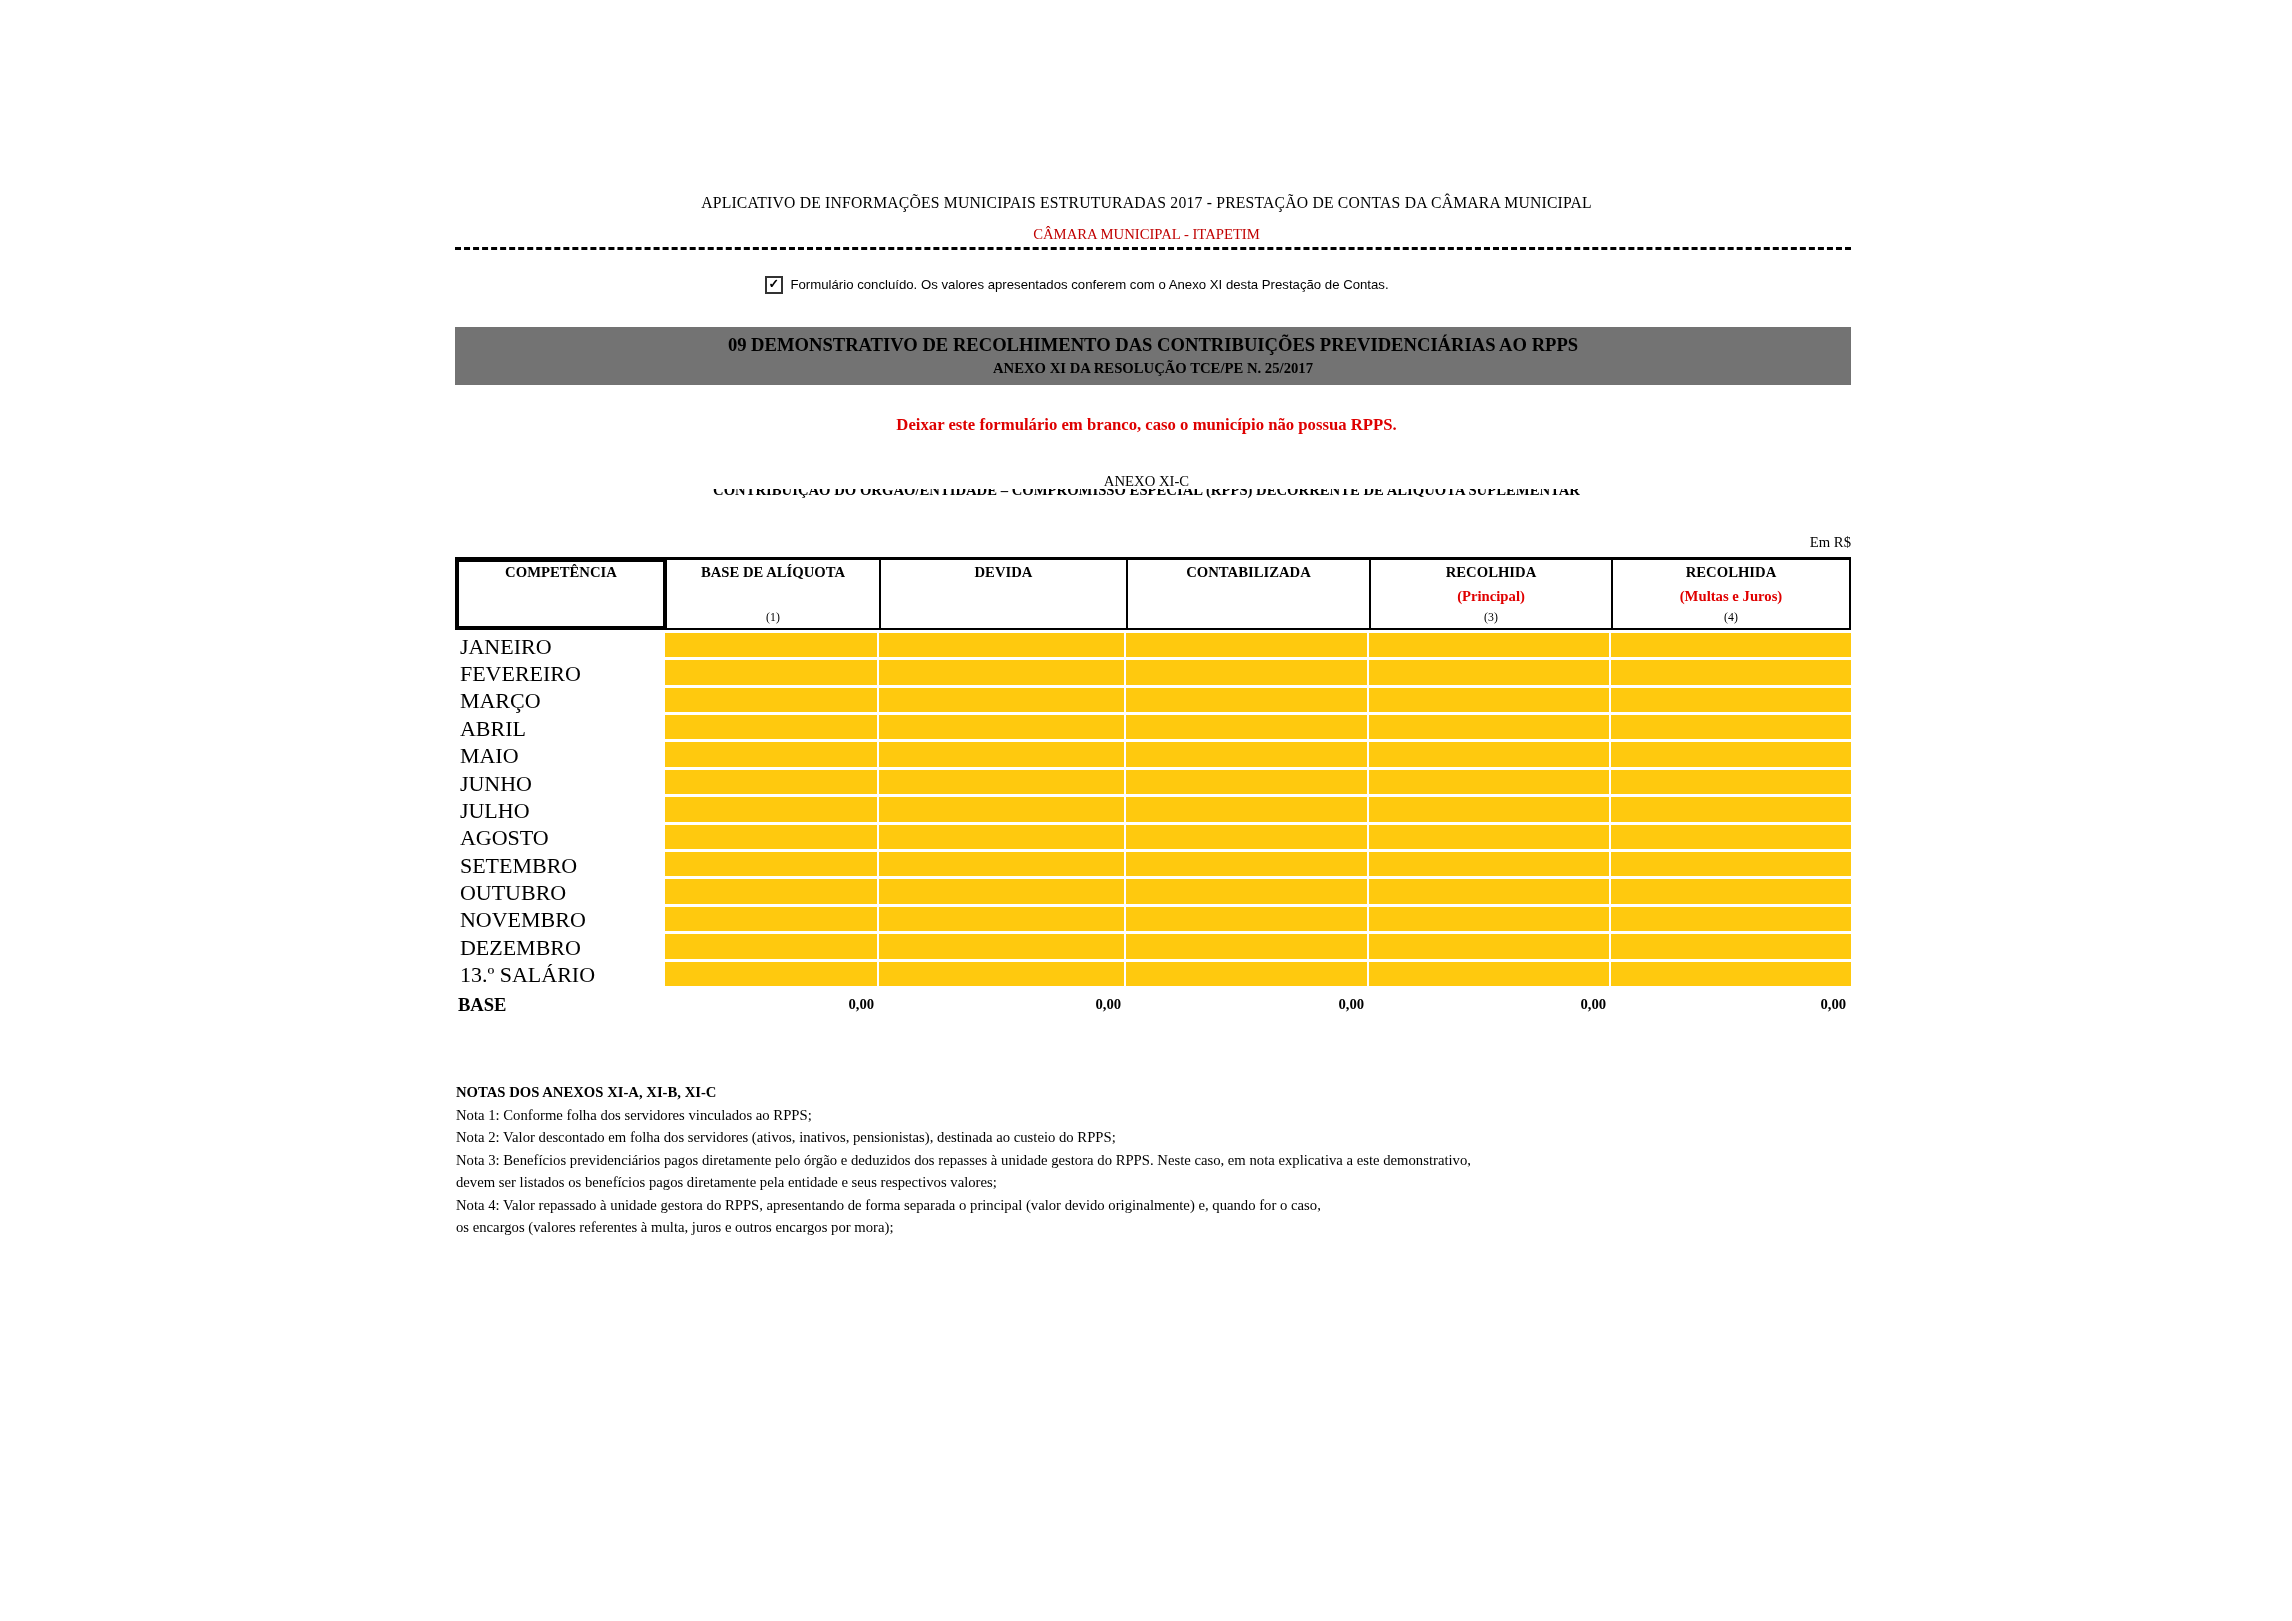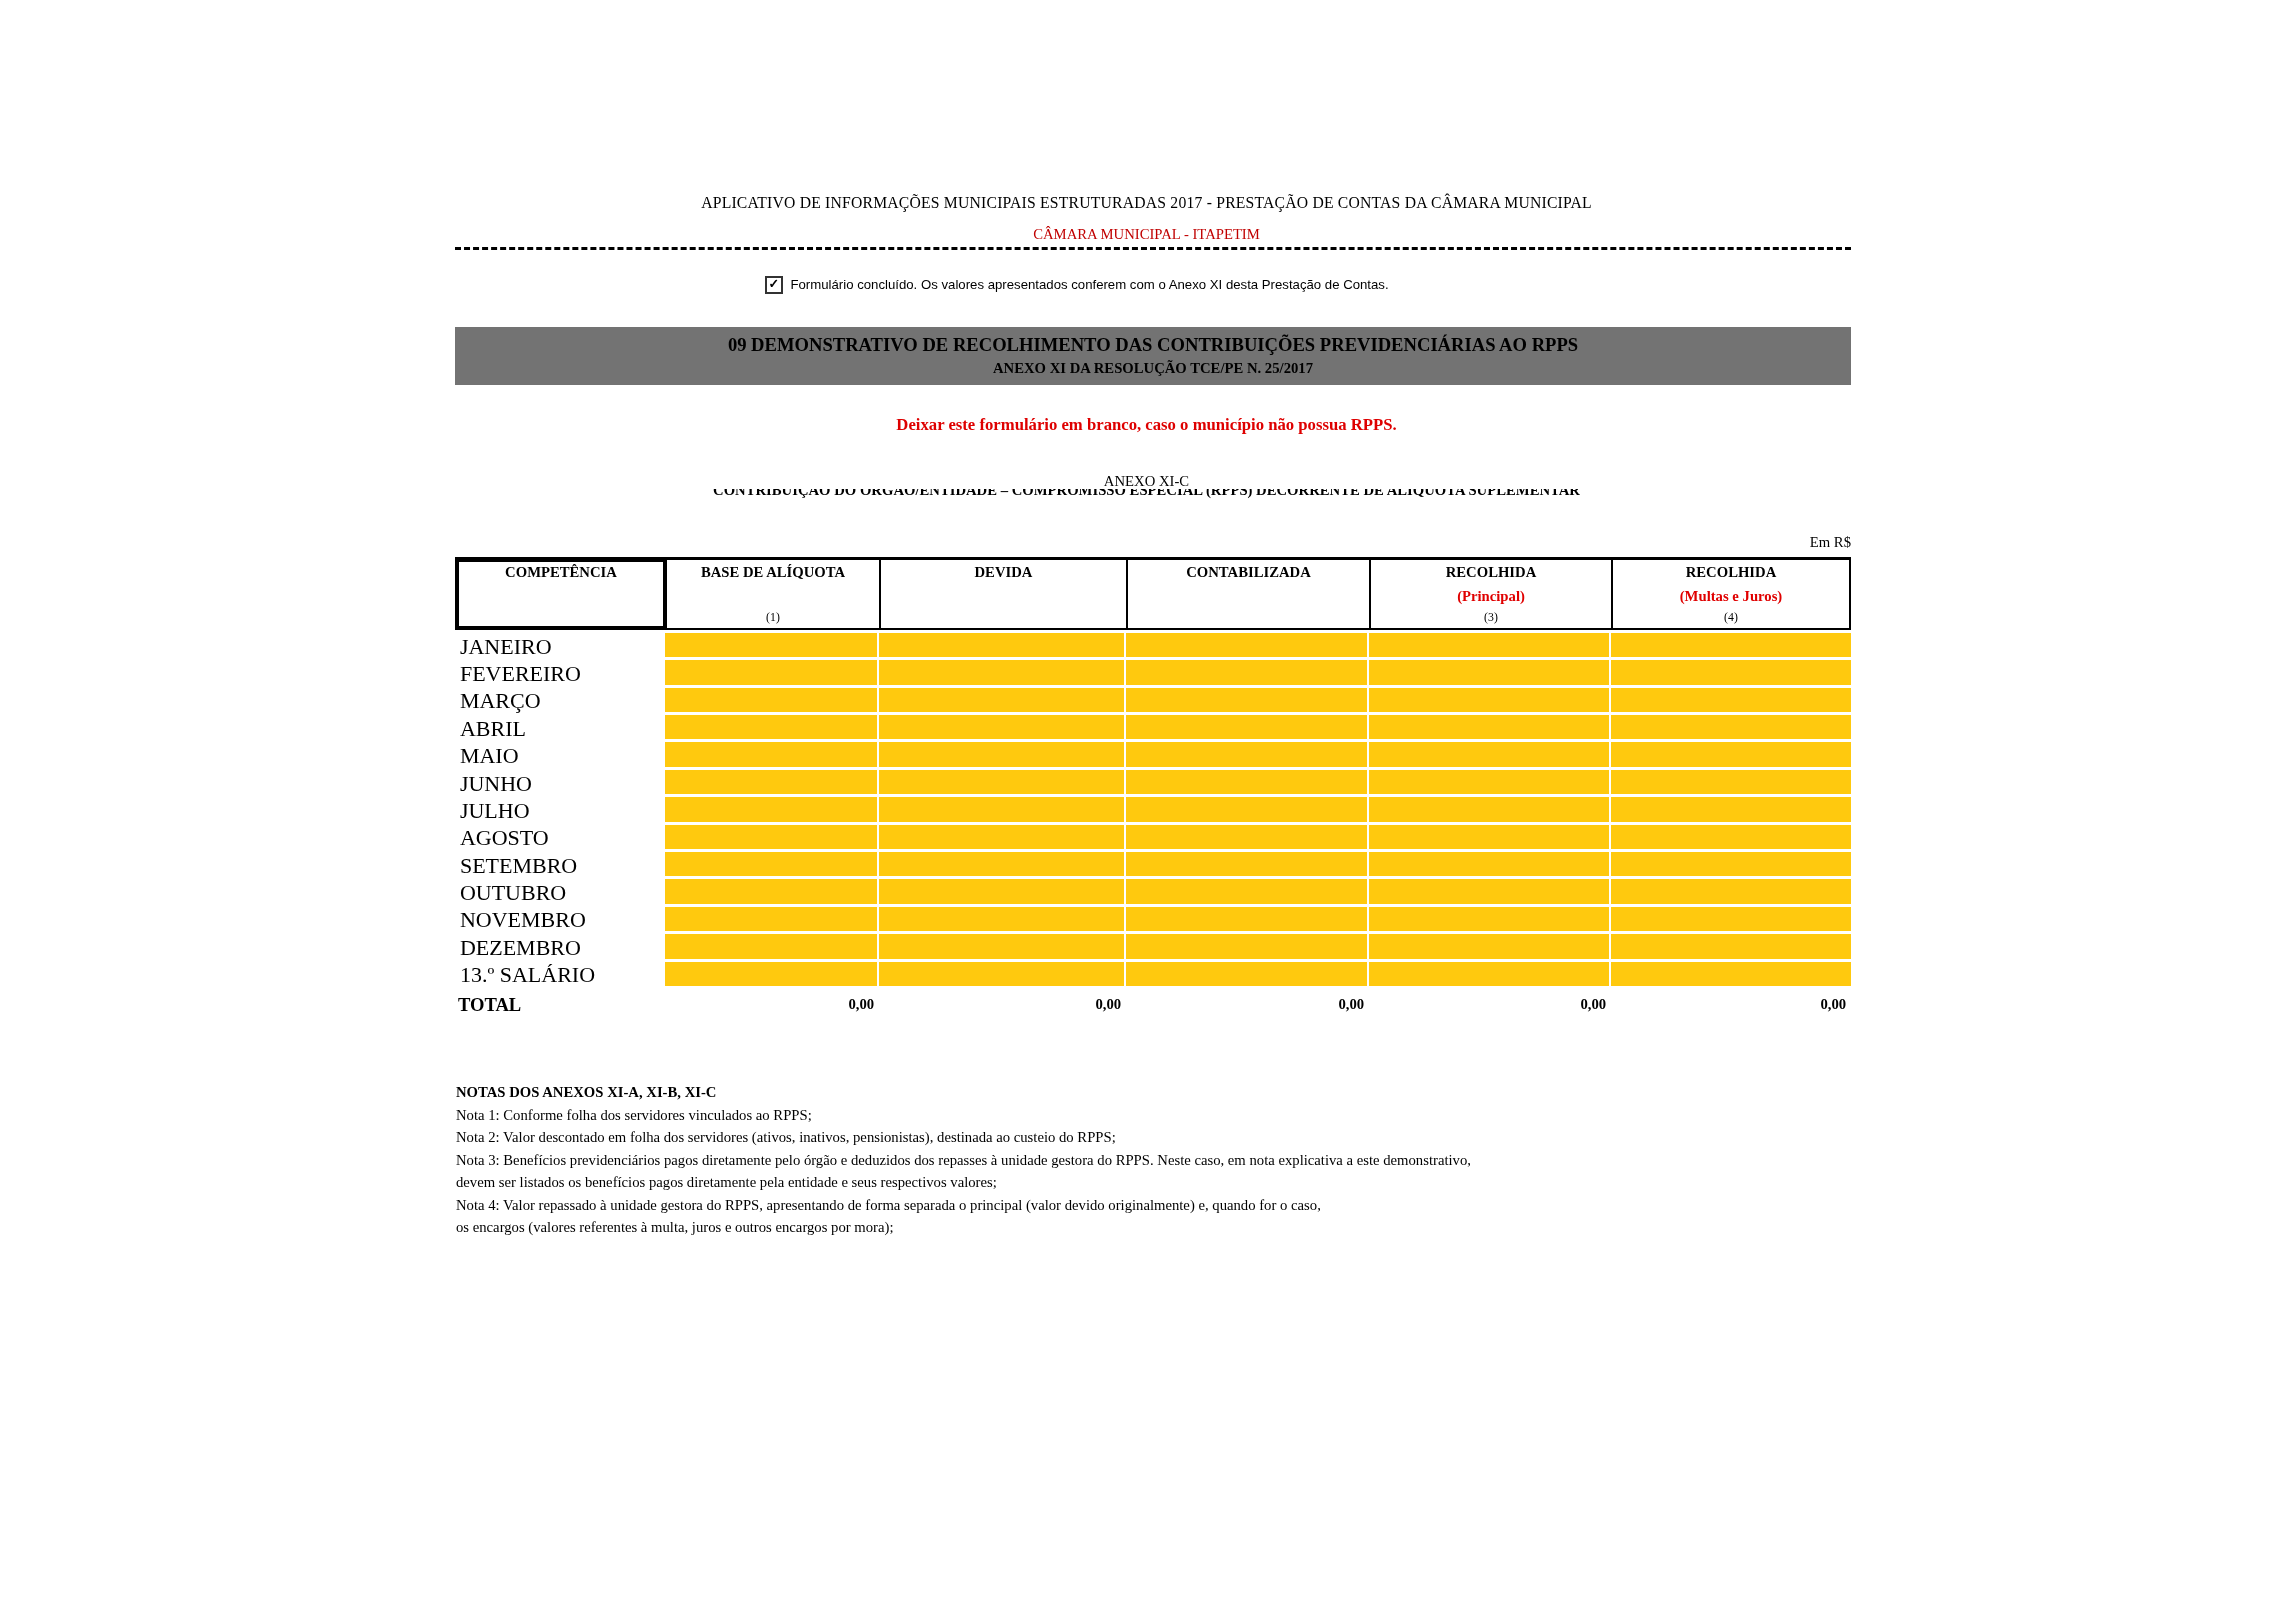--- a/index.html
+++ b/index.html
@@ -214,21 +214,21 @@
         <div class="month-cell">13.º SALÁRIO</div>
         <div class="input-cell ic2"></div>
         <div class="input-cell ic3"></div>
         <div class="input-cell ic4"></div>
         <div class="input-cell ic5"></div>
         <div class="input-cell ic6"></div>
       </div>
     </div>
 
   <div class="abs trow-total">
-    <div class="total-label">TOTAL</div>
+    <div class="total-label">BASE</div>
     <div class="total-val tv2">0,00</div>
     <div class="total-val tv3">0,00</div>
     <div class="total-val tv4">0,00</div>
     <div class="total-val tv5">0,00</div>
     <div class="total-val tv6">0,00</div>
   </div>
 
   <div class="abs notes">
     <div class="notes-title">NOTAS DOS ANEXOS XI-A, XI-B, XI-C</div>
     <div>Nota 1: Conforme folha dos servidores vinculados ao RPPS;</div>

